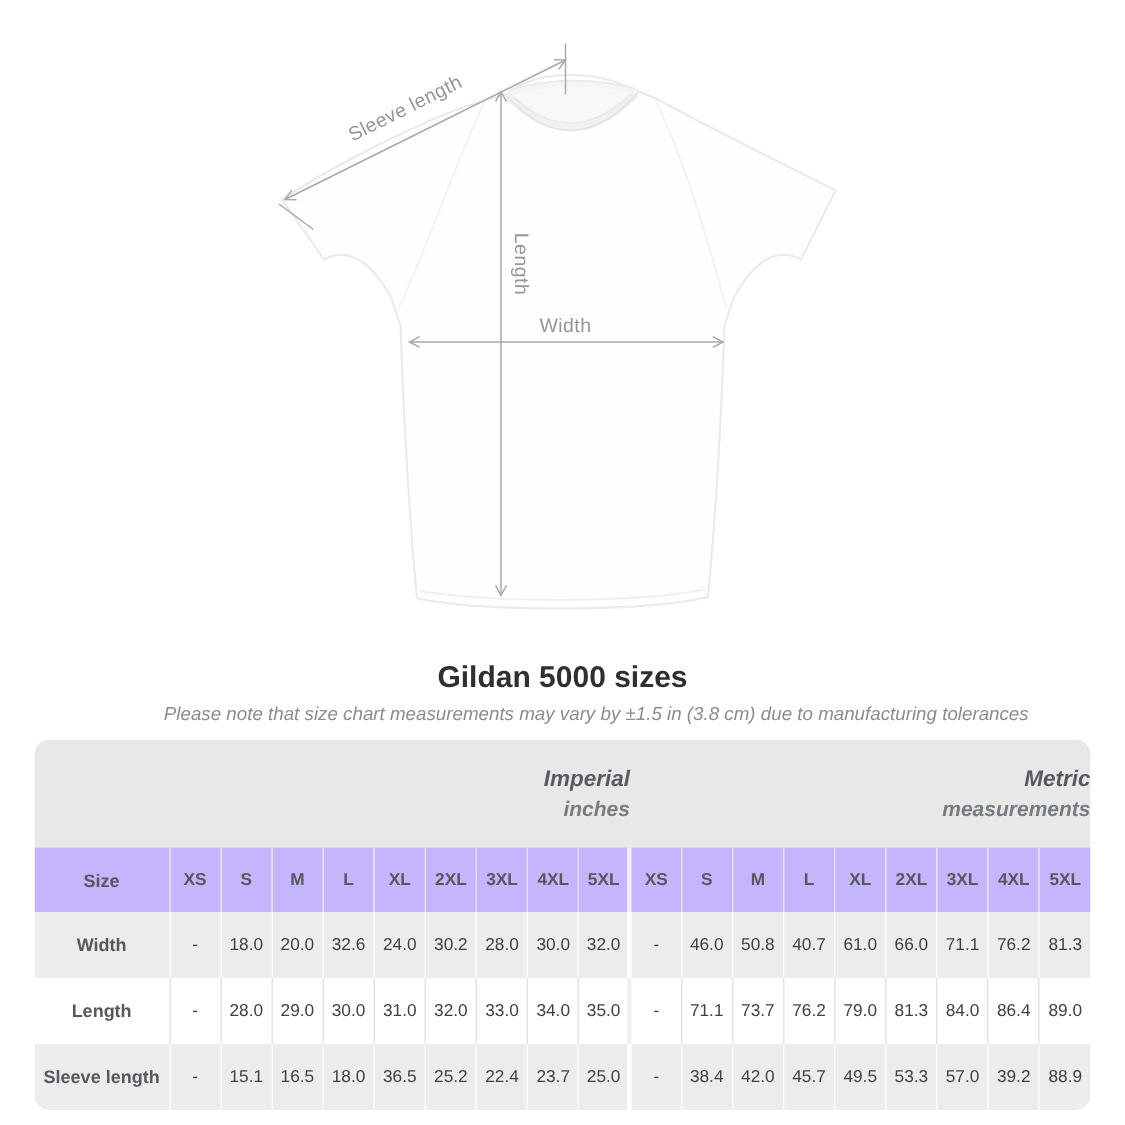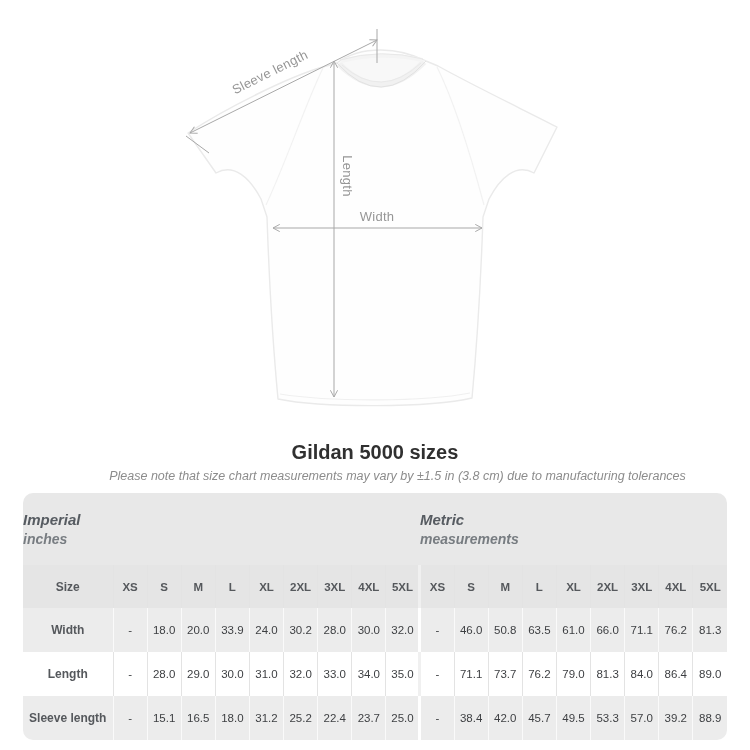--- a/index.html
+++ b/index.html
@@ -23,26 +23,26 @@
   }
 
   
   .table-wrap {
     margin: 9px 23px 0 23px;
     border-radius: 10px; overflow: hidden;
   }
   table { width: 100%; border-collapse: collapse; table-layout: fixed; }
   col.label-col { width: 90px; }
 
-  .band th { background: #e8e8e8; height: 72px; vertical-align: middle; text-align: left; }
+  .band th { background: #e8e8e8; height: 72px; vertical-align: middle; text-align: right; }
   .g-label { font-style: italic; font-weight: bold; font-size: 15px; color: #565b61; }
   .g-sub   { font-style: italic; font-size: 14px; color: #777c81; margin-top: 3px; }
 
   .cols th {
-    background: #e5e5e5; height: 43px; vertical-align: middle; text-align: center;
+    background: #c4b5fd; height: 43px; vertical-align: middle; text-align: center;
     font-size: 11.5px; font-weight: bold; color: #55585c;
     border-left: 1px solid #e3e3e3;
   }
   .cols th.rowlabel { border-left: none; font-size: 12px; }
   .cols th.group-start { border-left: 3px solid #f0f0f0; }
 
   tbody td {
     background: #fff; height: 44px; vertical-align: middle; text-align: center;
     font-size: 11.5px; color: #3d3f42;
     border-left: 1px solid #e3e3e3;
@@ -171,30 +171,30 @@
           <th>4XL</th>
           <th>5XL</th>
         </tr>
       </thead>
       <tbody>
         <tr class="stripe">
           <td class="rowlabel">Width</td>
           <td>-</td>
           <td>18.0</td>
           <td>20.0</td>
-          <td>33.9</td>
+          <td>32.6</td>
           <td>24.0</td>
           <td>30.2</td>
           <td>28.0</td>
           <td>30.0</td>
           <td>32.0</td>
           <td class="group-start">-</td>
           <td>46.0</td>
           <td>50.8</td>
-          <td>63.5</td>
+          <td>40.7</td>
           <td>61.0</td>
           <td>66.0</td>
           <td>71.1</td>
           <td>76.2</td>
           <td>81.3</td>
         </tr>
         <tr>
           <td class="rowlabel">Length</td>
           <td>-</td>
           <td>28.0</td>
@@ -214,21 +214,21 @@
           <td>84.0</td>
           <td>86.4</td>
           <td>89.0</td>
         </tr>
         <tr class="stripe">
           <td class="rowlabel">Sleeve length</td>
           <td>-</td>
           <td>15.1</td>
           <td>16.5</td>
           <td>18.0</td>
-          <td>31.2</td>
+          <td>36.5</td>
           <td>25.2</td>
           <td>22.4</td>
           <td>23.7</td>
           <td>25.0</td>
           <td class="group-start">-</td>
           <td>38.4</td>
           <td>42.0</td>
           <td>45.7</td>
           <td>49.5</td>
           <td>53.3</td>

